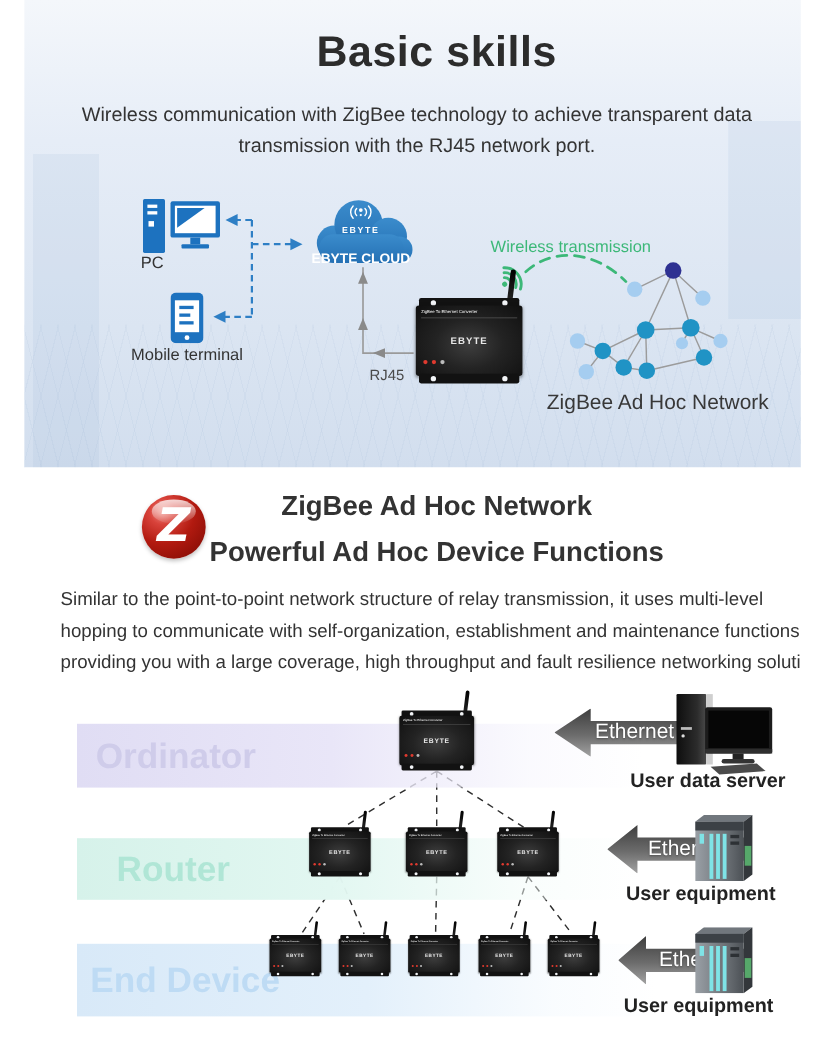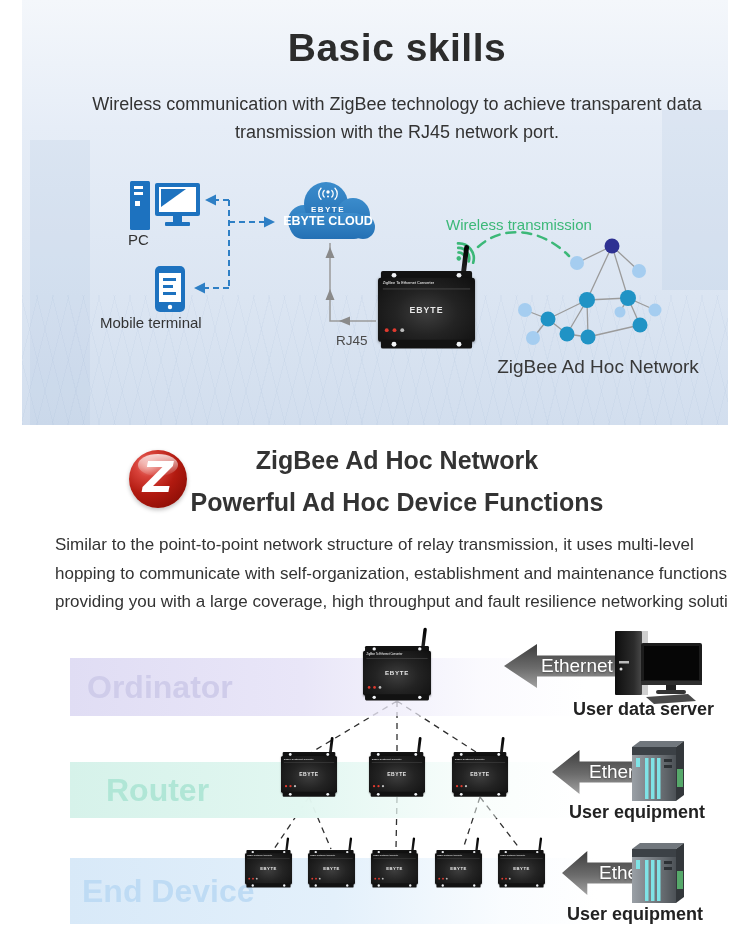--- a/index.html
+++ b/index.html
@@ -18,33 +18,33 @@
     background:
       repeating-linear-gradient(104deg, rgba(130,160,200,.12) 0 1px, transparent 1px 15px),
       repeating-linear-gradient(76deg,  rgba(130,160,200,.12) 0 1px, transparent 1px 15px);
   }
   .hero-bg-block { position:absolute; background:rgba(160,185,220,.16); }
   .hero-title {
     position:absolute; left:0; top:26px; width:750px; text-align:center;
     font-size:39px; font-weight:600; color:#2c2c2c; letter-spacing:.5px; margin:0;
   }
   .hero-sub {
-    position:absolute; left:35px; top:90px; width:680px; text-align:center;
+    position:absolute; left:17px; top:90px; width:680px; text-align:center;
     font-size:18px; line-height:28px; color:#333; margin:0;
   }
   .overlay-svg { position:absolute; left:0; top:0; z-index:1; }
   .icon-pc { position:absolute; left:106px; top:178px; z-index:3; }
   .lbl-pc { position:absolute; left:106px; top:231px; width:76px; text-align:left; font-size:15px; color:#333; z-index:4; }
   .icon-mobile { position:absolute; left:133px; top:266px; z-index:3; }
-  .lbl-mobile { position:absolute; left:78px; top:314px; width:140px; text-align:left; font-size:15px; color:#333; z-index:4; }
+  .lbl-mobile { position:absolute; left:78px; top:314px; width:140px; text-align:center; font-size:15px; color:#333; z-index:4; }
   .cloud { position:absolute; left:256px; top:179px; width:100px; height:64px; z-index:2; }
   .cloud svg.shape { position:absolute; left:0; top:0; }
   .cloud-inner { position:absolute; left:0; top:7px; width:100%; text-align:center; z-index:2; }
   .cloud-brand { font-size:8px; font-weight:bold; color:#fff; letter-spacing:1.5px; margin-top:1px; }
-  .cloud-name { font-size:12.5px; font-weight:bold; color:#fff; white-space:nowrap; margin-top:0; }
+  .cloud-name { font-size:12.5px; font-weight:bold; color:#fff; white-space:nowrap; margin-top:14px; }
   .lbl-rj45 { position:absolute; left:314px; top:333px; font-size:13.5px; color:#4a4a4a; z-index:4; }
   .lbl-wireless { position:absolute; left:424px; top:216px; font-size:15px; color:#3cb878; z-index:4; }
   .lbl-network { position:absolute; left:446px; top:356px; width:260px; text-align:center;
     font-size:19px; font-weight:500; color:#383838; z-index:4; }
   
   .device { position:absolute; width:100px; height:80px; transform-origin:top left; z-index:3; }
   .device .ant { position:absolute; right:10px; top:-27px; width:5px; height:34px;
     background:linear-gradient(180deg,#000,#2a2a2a); border-radius:3px;
     transform:rotate(7deg); transform-origin:bottom center; }
   .device .ant::after { content:''; position:absolute; left:-1px; bottom:-5px; width:7px; height:6px;

